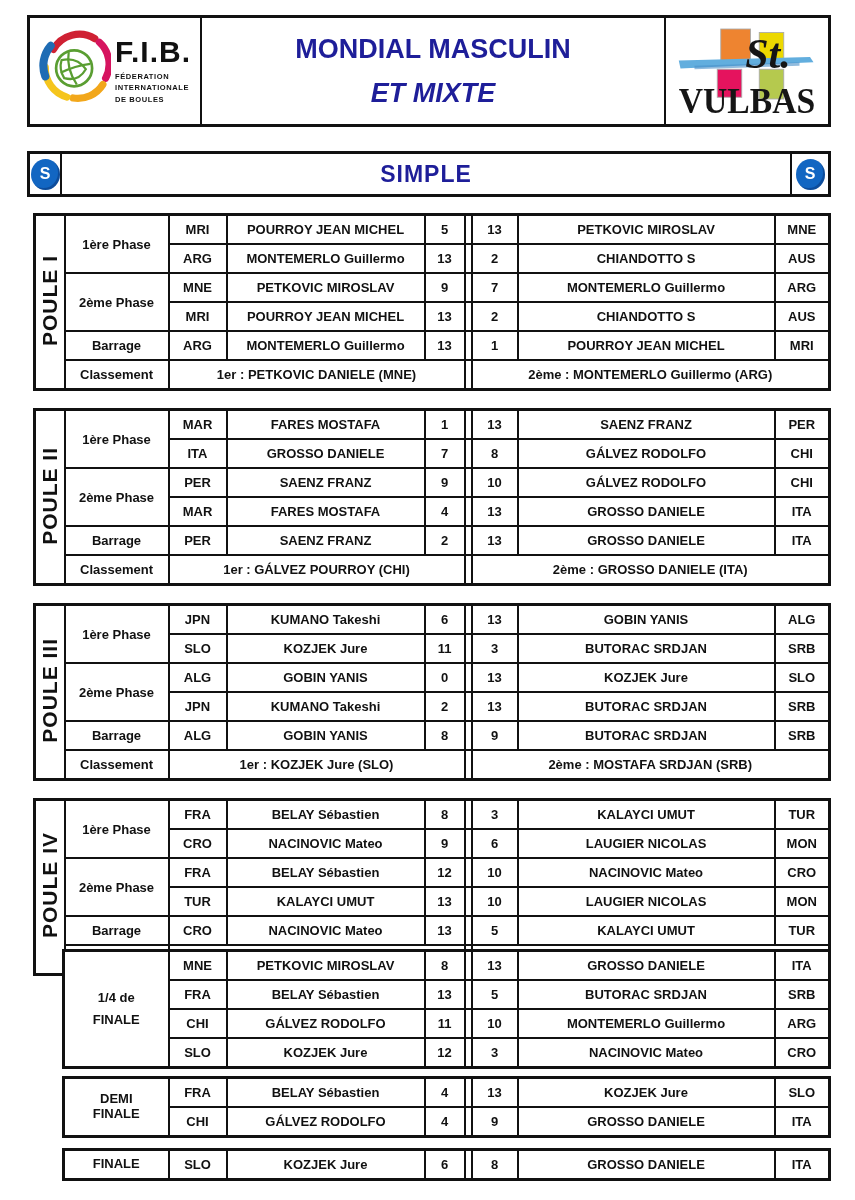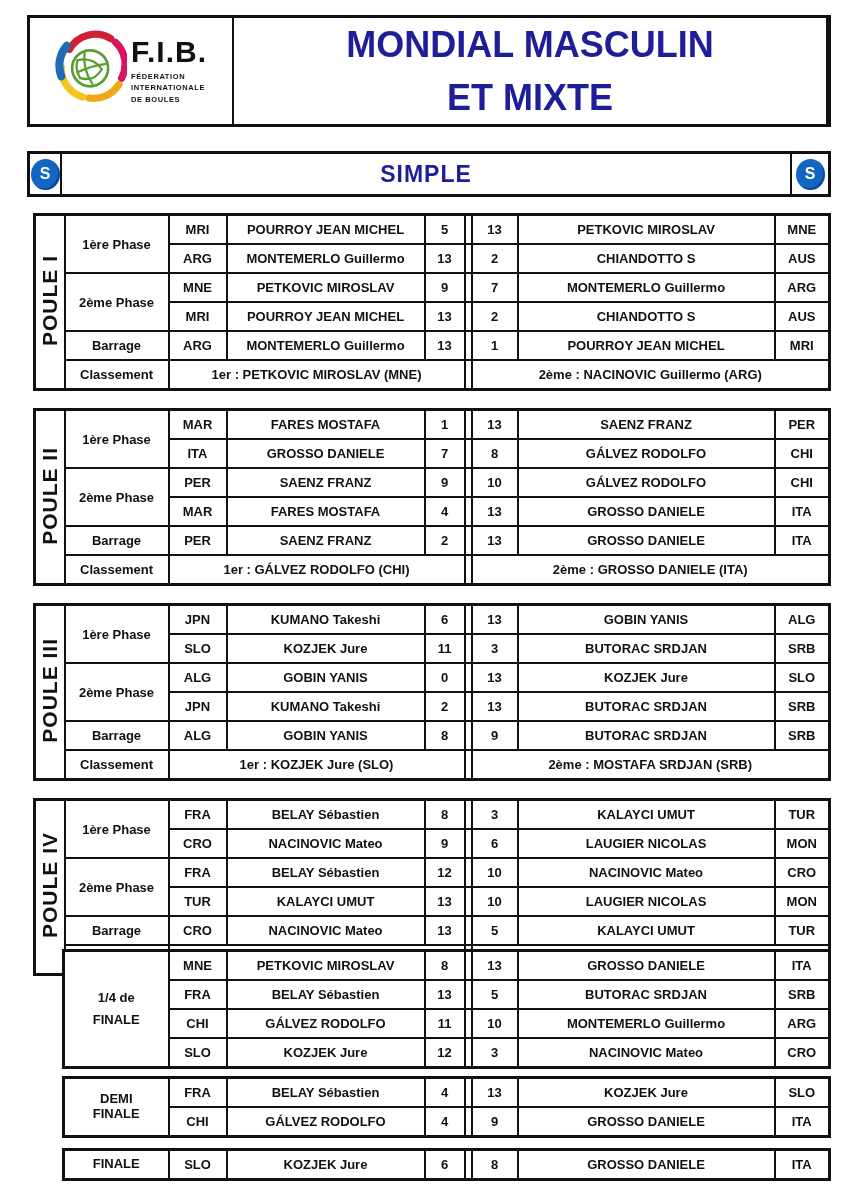--- a/index.html
+++ b/index.html
@@ -3,28 +3,28 @@
 <meta charset="utf-8">
 <style>
   html,body{margin:0;padding:0;background:#f6f6f4;}
   .page{position:relative;width:855px;height:1200px;background:#ffffff;margin:0 auto;
         font-family:"Liberation Sans",sans-serif;color:#111;overflow:hidden;}
 
   
   .header-box{position:absolute;left:27px;top:15px;width:804px;height:112px;
               border:3px solid #111;display:flex;box-sizing:border-box;background:#fff;}
   .hcell{box-sizing:border-box;display:flex;align-items:center;justify-content:center;}
-  .hcell.fib{width:204px;border-right:2px solid #111;gap:4px;padding:4px;}
+  .hcell.fib{width:172px;border-right:2px solid #111;gap:4px;padding:4px;}
   .hcell.title{flex:1;border-right:2px solid #111;flex-direction:column;}
   .hcell.vulbas{width:162px;}
   .fib-text{display:flex;flex-direction:column;line-height:1;}
   .fib-abbr{font-size:30px;font-weight:bold;letter-spacing:1px;}
   .fib-org{font-size:7.5px;font-weight:bold;letter-spacing:.6px;margin-top:4px;line-height:1.5;}
-  .title-line{font-size:36px;font-weight:bold;color:#1e1e99;line-height:1.0;}
-  .title-line + .title-line{margin-top:17px;}
+  .title-line{font-size:27px;font-weight:bold;color:#1e1e99;line-height:1.0;}
+  .title-line + .title-line{margin-top:17px;font-style:italic;}
 
   
   .banner{position:absolute;left:27px;top:151px;width:804px;height:46px;border:3px solid #111;
           box-sizing:border-box;display:flex;background:#fff;}
   .bcell{box-sizing:border-box;display:flex;align-items:center;justify-content:center;}
   .bcell.left{width:32px;border-right:2px solid #111;}
   .bcell.mid{flex:1;}
   .bcell.right{width:38px;border-left:2px solid #111;}
   .s-badge{width:29px;height:31px;border-radius:50%;background:#1266c2;color:#fff;
            display:flex;align-items:center;justify-content:center;font-weight:bold;font-size:16px;
@@ -79,20 +79,32 @@
           <span>FÉDERATION</span><br>
           <span>INTERNATIONALE</span><br>
           <span>DE BOULES</span>
         </span>
       </div>
     </div>
     <div class="hcell title">
       <div class="title-line">MONDIAL MASCULIN</div>
       <div class="title-line">ET MIXTE</div>
     </div>
+    <div class="hcell vulbas">
+      <svg width="140" height="100" viewBox="0 0 160 112">
+        <rect x="50" y="8" width="34" height="36" fill="#ee8430" stroke="#aaa" stroke-width="1"></rect>
+        <rect x="94" y="12" width="28" height="30" fill="#ecd800" stroke="#aaa" stroke-width="1"></rect>
+        <rect x="46" y="54" width="28" height="32" fill="#e5135e" stroke="#aaa" stroke-width="1"></rect>
+        <rect x="94" y="54" width="28" height="34" fill="#b5c94e" stroke="#aaa" stroke-width="1"></rect>
+        <path d="M 2 44 L 152 40 L 156 46 L 4 53 Z" fill="#62aede"></path>
+        <path d="M 20 50 L 140 46 L 140 50 L 20 54 Z" fill="#4a90c8" opacity="0.6"></path>
+        <text x="78" y="52" font-size="48" font-style="italic" font-weight="bold" fill="#151515">St.</text>
+        <text x="2" y="104" font-size="40" font-weight="bold" fill="#151515" textLength="156" lengthAdjust="spacingAndGlyphs">VULBAS</text>
+      </svg>
+    </div>
   </div>
 
   <div class="banner">
     <div class="bcell left">
       <div class="s-badge">S</div>
     </div>
     <div class="bcell mid">
       <span class="banner-label">SIMPLE</span>
     </div>
     <div class="bcell right">
@@ -158,23 +170,23 @@
         <td>ARG</td>
         <td>MONTEMERLO Guillermo</td>
         <td>13</td>
         <td class="gap"></td>
         <td>1</td>
         <td>POURROY  JEAN MICHEL</td>
         <td>MRI</td>
       </tr>
       <tr>
         <td>Classement</td>
-        <td colspan="3" class="cl-left">1er : PETKOVIC MIROSLAV (MNE)</td>
-        <td class="gap"></td>
-        <td colspan="3" class="cl-right">2ème : NACINOVIC Guillermo (ARG)</td>
+        <td colspan="3" class="cl-left">1er : PETKOVIC DANIELE (MNE)</td>
+        <td class="gap"></td>
+        <td colspan="3" class="cl-right">2ème : MONTEMERLO Guillermo (ARG)</td>
       </tr>
     </tbody>
       </table>
 
     <table class="match pool">
       <colgroup>
         <col class="c-poule">
           <col class="c-phase">
           <col class="c-cc">
           <col class="c-n1">
@@ -229,21 +241,21 @@
         <td>PER</td>
         <td>SAENZ FRANZ</td>
         <td>2</td>
         <td class="gap"></td>
         <td>13</td>
         <td>GROSSO DANIELE</td>
         <td>ITA</td>
       </tr>
       <tr>
         <td>Classement</td>
-        <td colspan="3" class="cl-left">1er : GÁLVEZ RODOLFO  (CHI)</td>
+        <td colspan="3" class="cl-left">1er : GÁLVEZ POURROY  (CHI)</td>
         <td class="gap"></td>
         <td colspan="3" class="cl-right">2ème : GROSSO DANIELE (ITA)</td>
       </tr>
     </tbody>
       </table>
 
     <table class="match pool">
       <colgroup>
         <col class="c-poule">
           <col class="c-phase">

